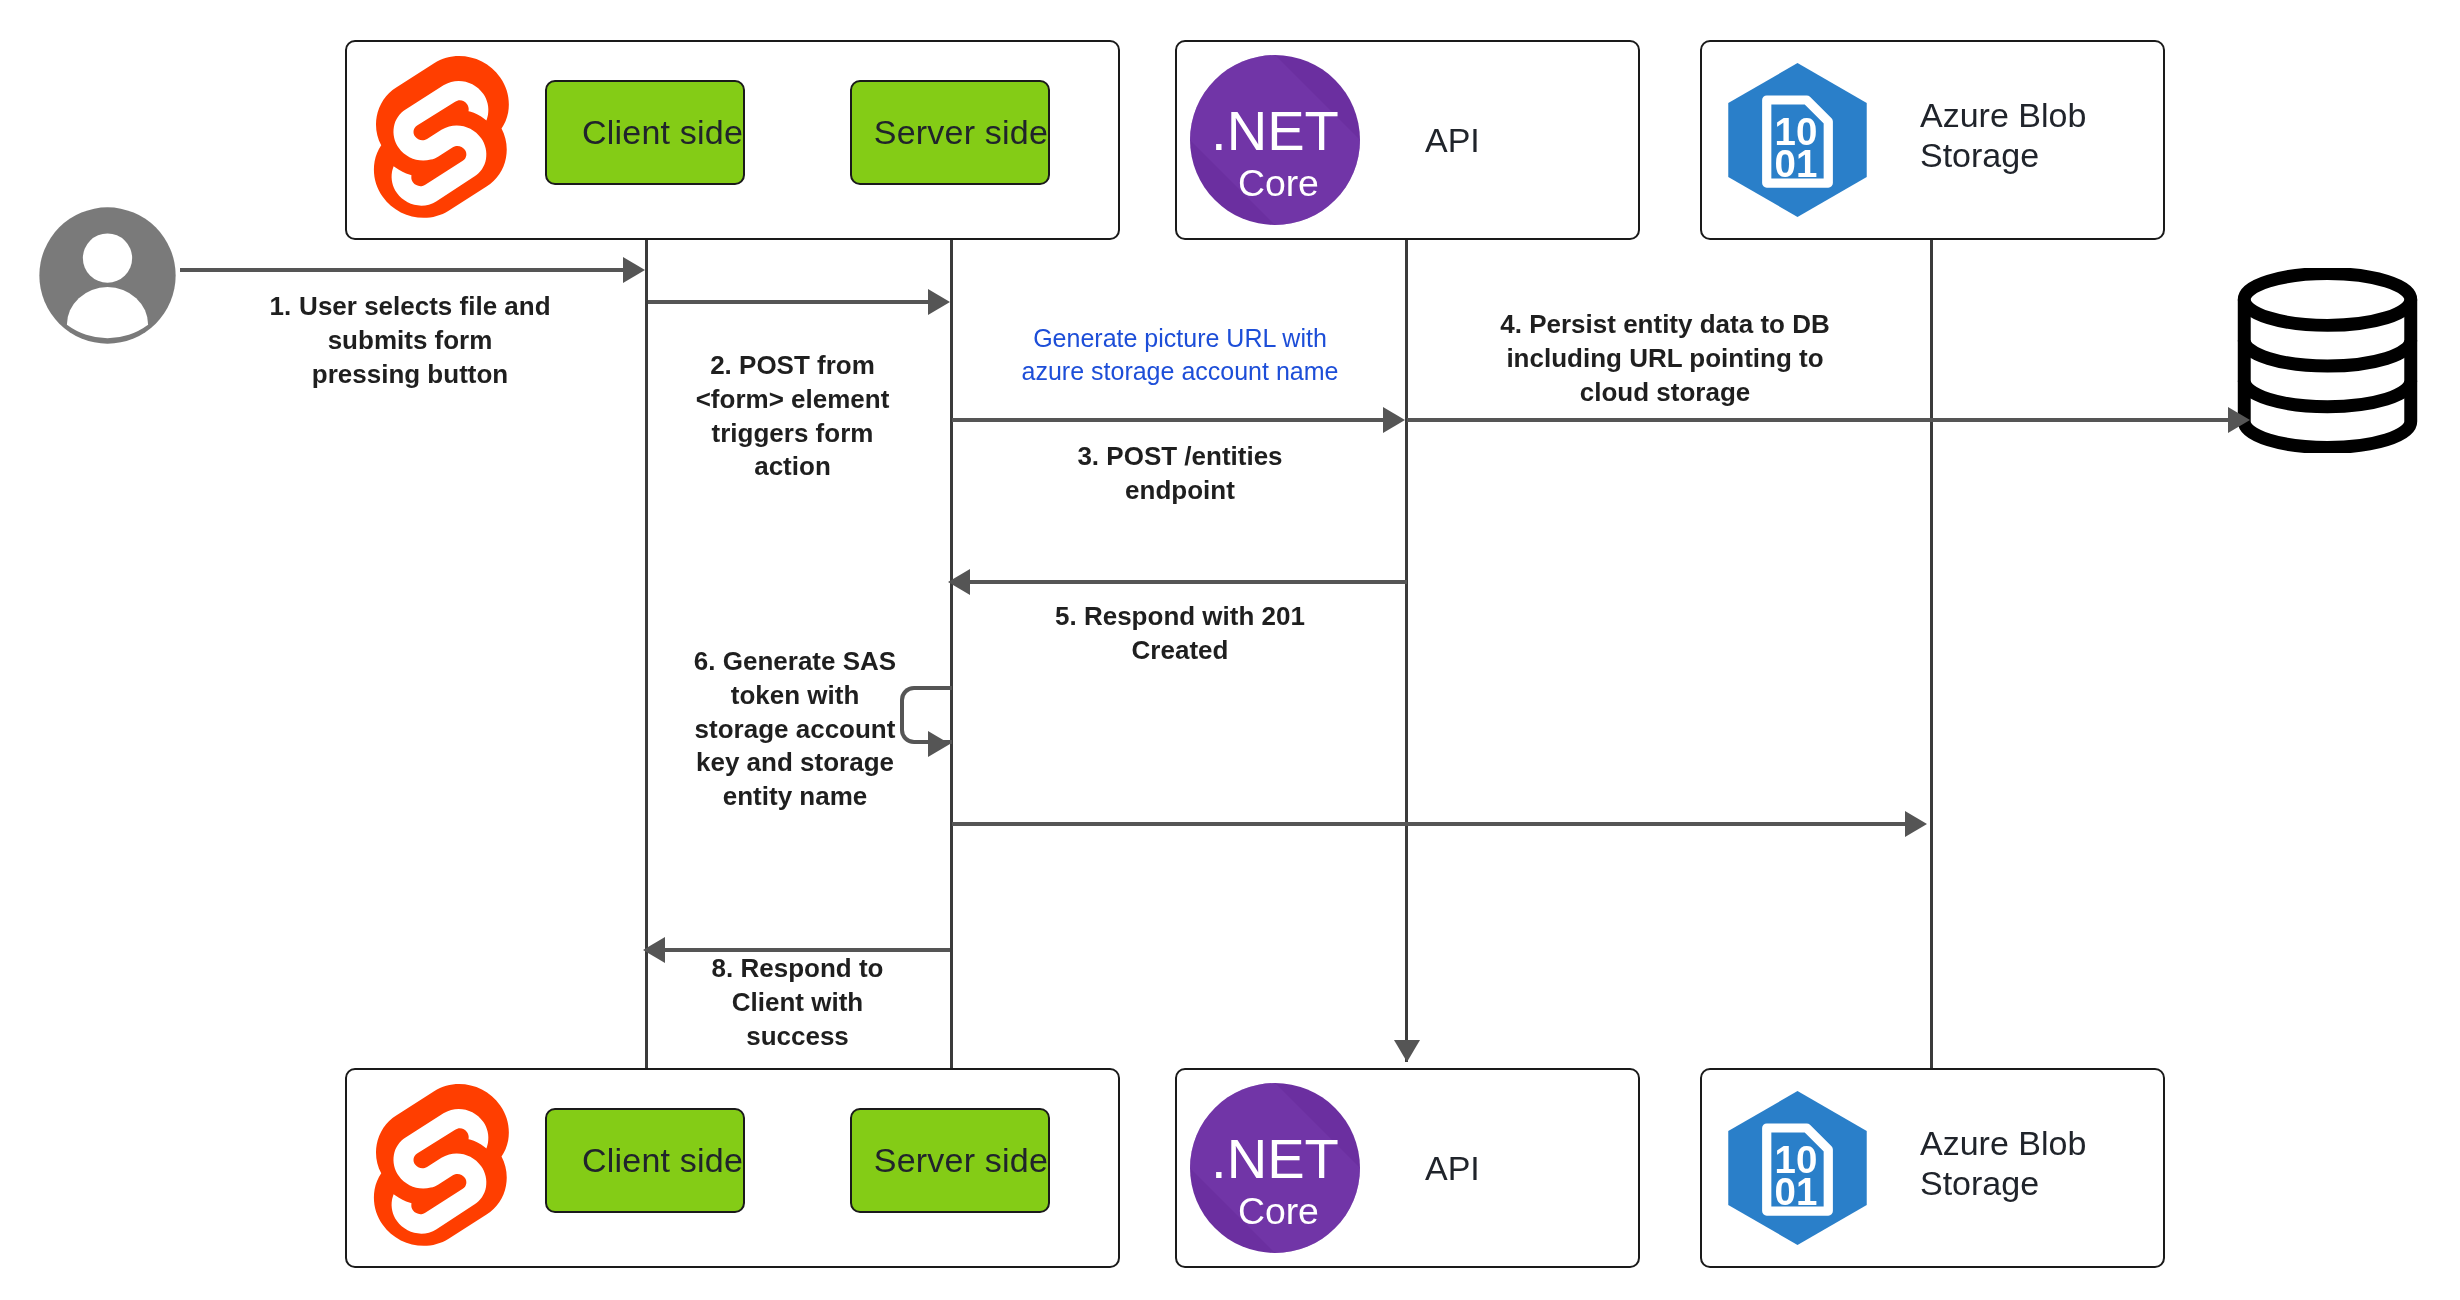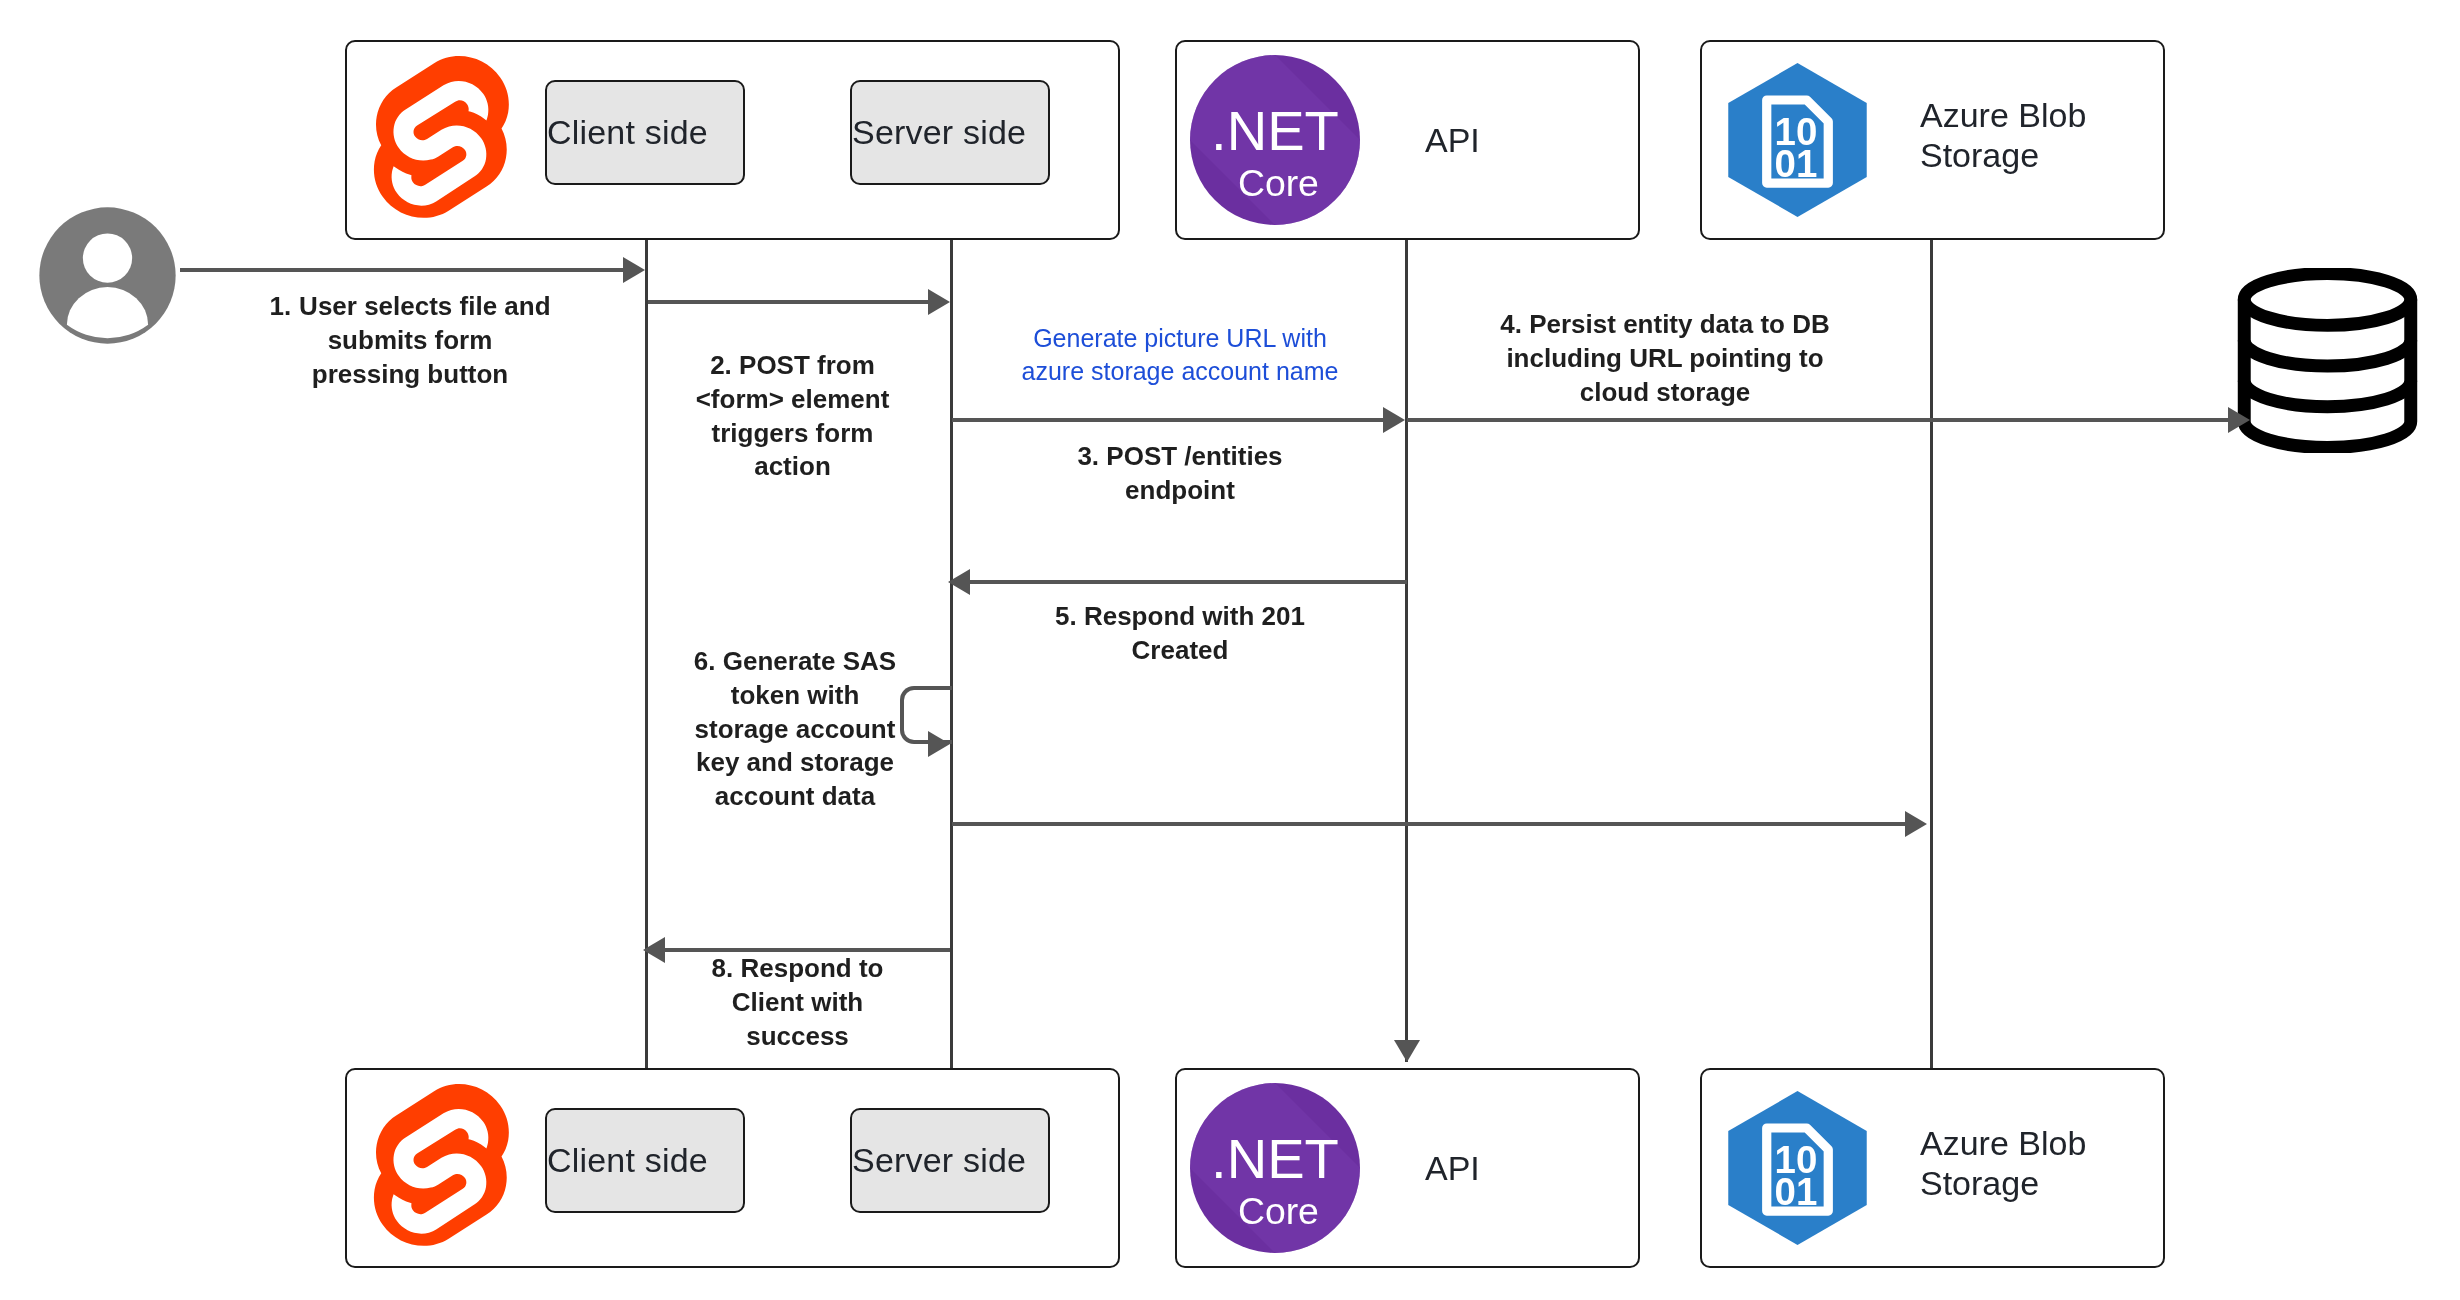--- a/index.html
+++ b/index.html
@@ -23,27 +23,27 @@
   
   .group-box {
     position: absolute;
     background: #ffffff;
     border: 2px solid #1a1a1a;
     border-radius: 10px;
     box-sizing: border-box;
   }
   .part-box {
     position: absolute;
-    background: #e5e5e5;
+    background: #84cc16;
     border: 2px solid #1a1a1a;
     border-radius: 10px;
     box-sizing: border-box;
     display: flex;
     align-items: center;
-    justify-content: flex-start;
+    justify-content: flex-end;
     font-size: 34px;
     color: #20242b;
     letter-spacing: .2px;
   }
   .part-label {
     position: absolute;
     font-size: 34px;
     color: #20242b;
     line-height: 1.18;
     text-align: left;
@@ -250,21 +250,21 @@
     <div>Created</div>
   </div>
 
   <div class="selfloop" style="left:900px; top:686px; width:52px; height:58px;"></div>
   <div class="arrow-head-r" style="left:928px; top:731px;"></div>
   <div class="msg" style="left:645px; top:645px; width:300px;">
     <div>6. Generate SAS</div>
     <div>token with</div>
     <div>storage account</div>
     <div>key and storage</div>
-    <div>account data</div>
+    <div>entity name</div>
   </div>
 
   <div class="arrow-line" style="left:952px; top:822px; width:956px;"></div>
   <div class="arrow-head-r" style="left:1905px; top:811px;"></div>
 
   <div class="arrow-line" style="left:665px; top:948px; width:285px;"></div>
   <div class="arrow-head-l" style="left:643px; top:937px;"></div>
   <div class="msg" style="left:650px; top:952px; width:295px;">
     <div>8. Respond to</div>
     <div>Client with</div>

